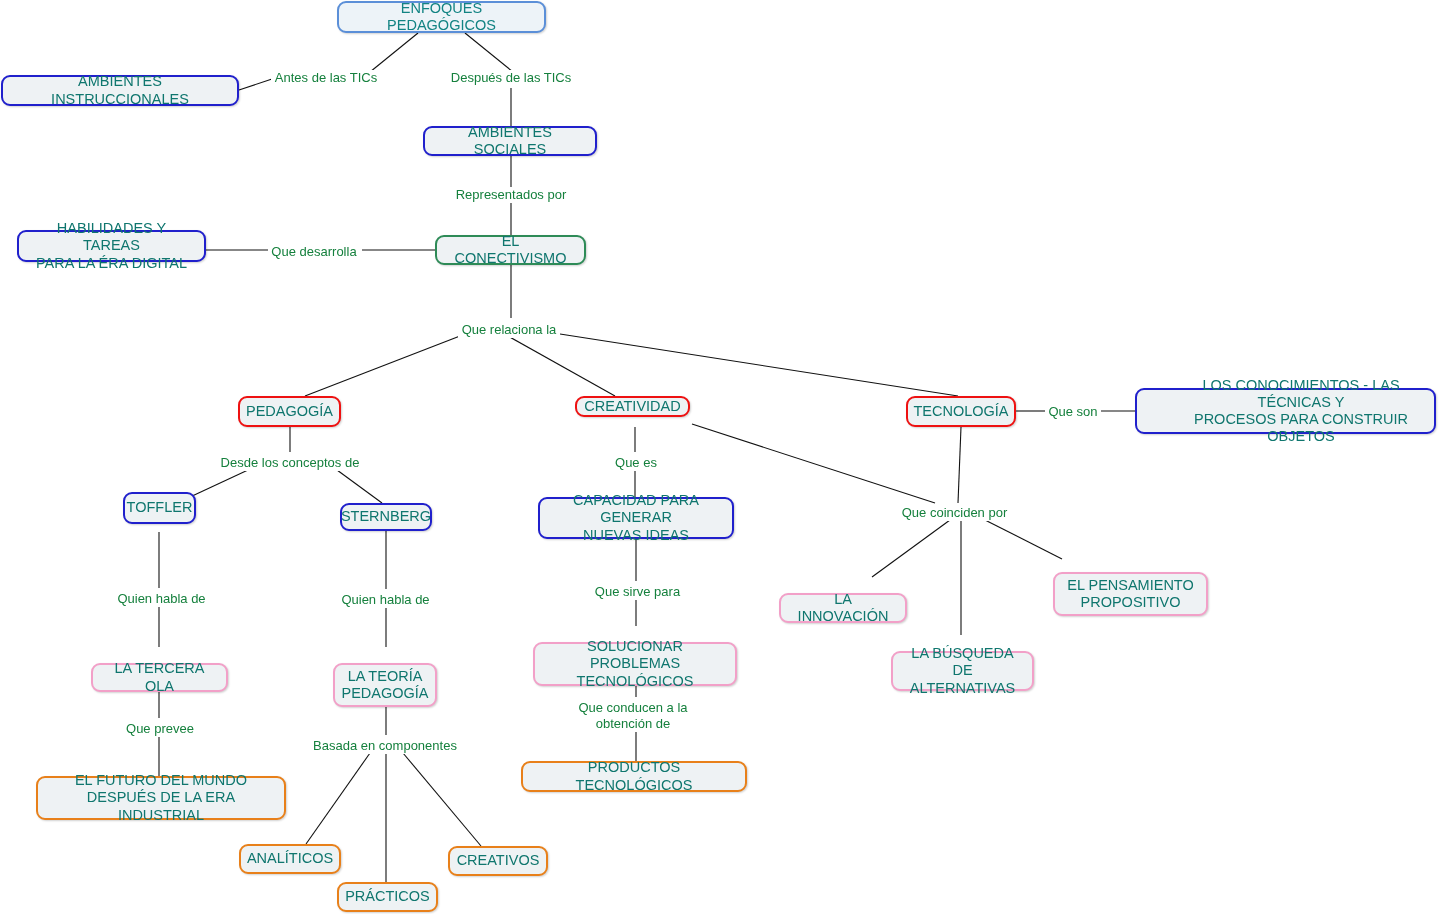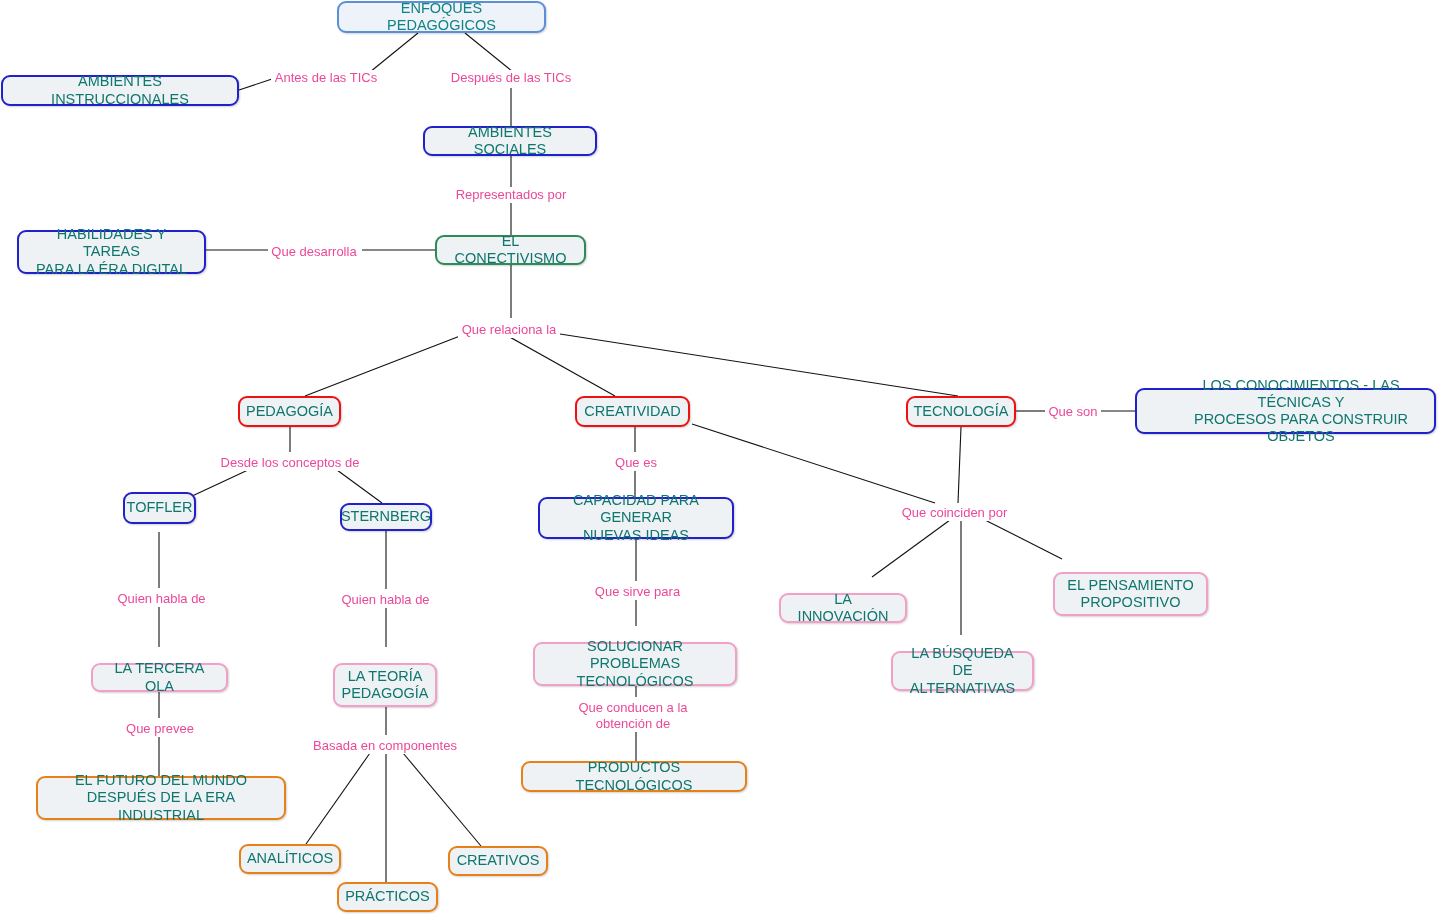--- a/index.html
+++ b/index.html
@@ -49,21 +49,21 @@
   .node.orange { border-color: #e8801a; }
   .node.root {
     border-color: #5b8fd8;
     color: #128383;
     border-width: 2px;
     background: #edf3f8;
   }
   .edge-label {
     position: absolute;
     font-size: 13px;
-    color: #ec4899;
+    color: #15803d;
     background: #ffffff;
     text-align: center;
     line-height: 1.2;
     white-space: pre-line;
     padding: 0 2px;
   }
 </style>
 </head>
 <body>
 
@@ -105,25 +105,25 @@
       <line x1="370" y1="753" x2="306" y2="844" stroke="#111111" stroke-width="1.1"></line>
       <line x1="386" y1="753" x2="386" y2="882" stroke="#111111" stroke-width="1.1"></line>
       <line x1="403" y1="753" x2="481" y2="846" stroke="#111111" stroke-width="1.1"></line>
       <line x1="636" y1="670" x2="636" y2="697" stroke="#111111" stroke-width="1.1"></line>
       <line x1="636" y1="732" x2="636" y2="761" stroke="#111111" stroke-width="1.1"></line>
     </svg>
   <div id="node-layer">
       <div class="node root" style="left: 337px; top: 1px; width: 209px; height: 32px;">ENFOQUES PEDAGÓGICOS</div>
       <div class="node blue" style="left: 1px; top: 75px; width: 238px; height: 31px;">AMBIENTES INSTRUCCIONALES</div>
       <div class="node blue" style="left: 423px; top: 126px; width: 174px; height: 30px;">AMBIENTES SOCIALES</div>
-      <div class="node blue" style="left: 17px; top: 230px; width: 189px; height: 44px;">HABILIDADES Y TAREAS
+      <div class="node blue" style="left: 17px; top: 230px; width: 189px; height: 32px;">HABILIDADES Y TAREAS
 PARA LA ÉRA DIGITAL</div>
       <div class="node green" style="left: 435px; top: 235px; width: 151px; height: 30px;">EL CONECTIVISMO</div>
       <div class="node red" style="left: 238px; top: 396px; width: 103px; height: 31px;">PEDAGOGÍA</div>
-      <div class="node red" style="left: 575px; top: 396px; width: 115px; height: 31px;">CREATIVIDAD</div>
+      <div class="node red" style="left: 575px; top: 396px; width: 115px; height: 21px;">CREATIVIDAD</div>
       <div class="node red" style="left: 906px; top: 396px; width: 110px; height: 31px;">TECNOLOGÍA</div>
       <div class="node blue" style="left: 1135px; top: 388px; width: 301px; height: 46px; padding-left: 40px;">LOS CONOCIMIENTOS - LAS TÉCNICAS Y
 PROCESOS PARA CONSTRUIR OBJETOS</div>
       <div class="node blue" style="left: 123px; top: 492px; width: 73px; height: 32px;">TOFFLER</div>
       <div class="node blue" style="left: 340px; top: 503px; width: 92px; height: 28px;">STERNBERG</div>
       <div class="node blue" style="left: 538px; top: 497px; width: 196px; height: 42px;">CAPACIDAD PARA GENERAR
 NUEVAS IDEAS</div>
       <div class="node pink" style="left: 779px; top: 577px; width: 128px; height: 30px;">LA INNOVACIÓN</div>
       <div class="node pink" style="left: 1053px; top: 556px; width: 155px; height: 44px;">EL PENSAMIENTO
 PROPOSITIVO</div>

